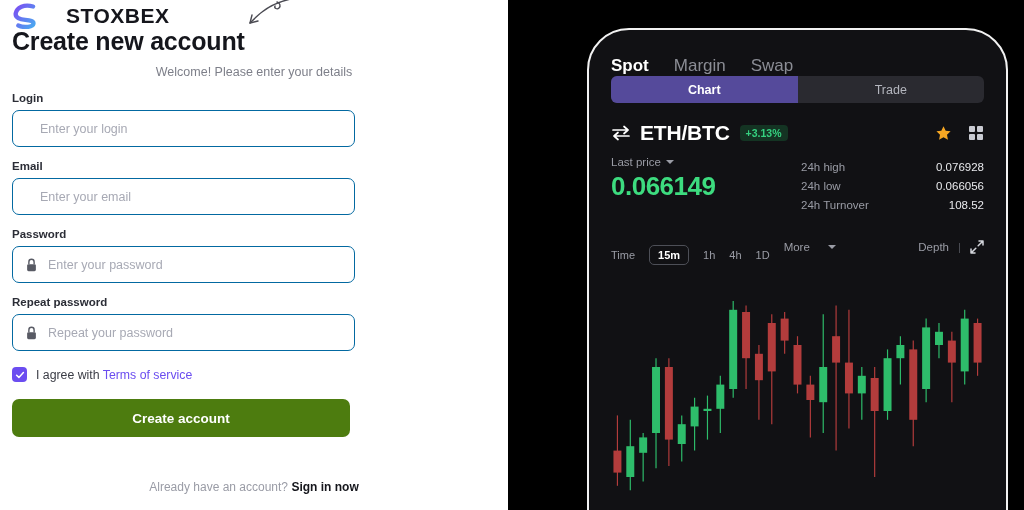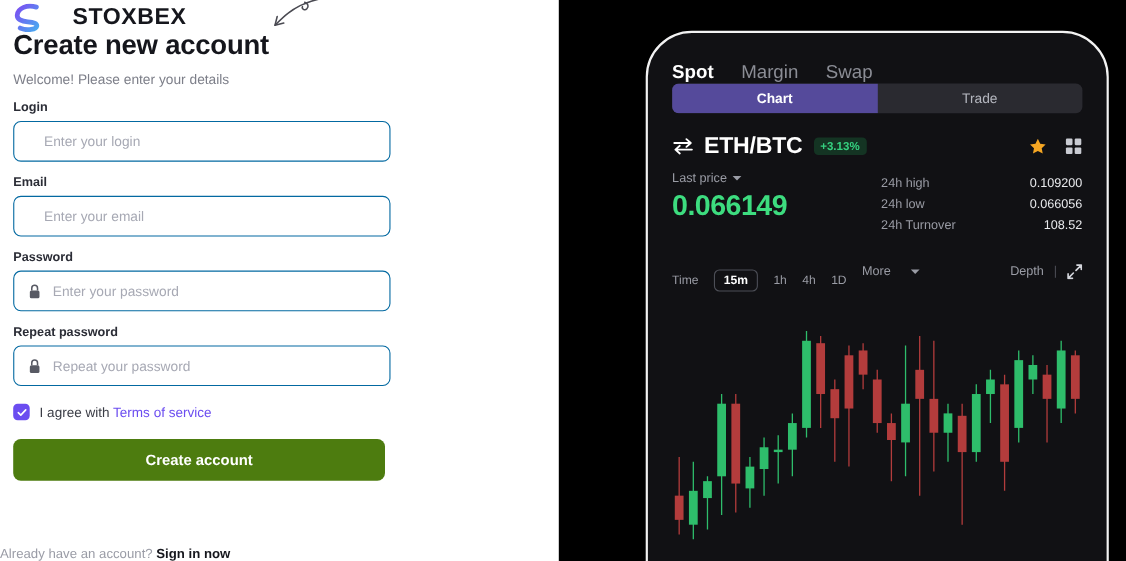--- a/index.html
+++ b/index.html
@@ -21,21 +21,21 @@
   .brand-row { display: flex; align-items: center; gap: 24px; padding-top: 3px; }
   .brand-logo { width: 30px; height: 26px; flex: 0 0 auto; }
   .brand-name {
     font-size: 21px; font-weight: bold; letter-spacing: .5px;
     color: #15161c;
   }
   .page-title {
     font-size: 25px; font-weight: bold; color: #15161c;
     margin-top: -2px; letter-spacing: -0.2px;
   }
-  .page-sub { font-size: 12.5px; color: #7d7f89; margin-top: 9px; }
+  .page-sub { font-size: 12.5px; color: #7d7f89; margin-top: 9px; text-align: center; }
 
   .field-block { margin-top: 13px; }
   .field-label { font-size: 11.5px; font-weight: bold; color: #2b2d36; margin-bottom: 6px; }
   .input-shell {
     width: 343px; height: 37px;
     border: 1px solid #0369a1; border-radius: 7px;
     background: #fff; display: flex; align-items: center;
     padding: 0 12px; gap: 10px;
   }
   .lock-icon { width: 13px; height: 14px; flex: 0 0 auto; }
@@ -56,22 +56,22 @@
   .agree-text { font-size: 12.3px; color: #3a3c45; }
   .terms-link { color: #6b4df0; }
 
   .cta-button {
     width: 338px; height: 38px; margin-top: 17px;
     background: #4d7c0f; border: none; border-radius: 7px;
     color: #fff; font-size: 13.5px; font-weight: bold; cursor: pointer;
     font-family: "Liberation Sans", sans-serif;
   }
   .signin-row {
-    position: absolute; left: 0; right: 0; bottom: 0;
-    text-align: left; font-size: 12px; color: #9a9ca6;
+    position: absolute; left: 0; right: 0; bottom: 16px;
+    text-align: center; font-size: 12px; color: #9a9ca6;
   }
   .signin-strong { color: #15161c; font-weight: bold; }
 
   .doodle-arrow { position: absolute; left: 236px; top: -2px; width: 62px; height: 38px; }
 
   
   .right-pane {
     width: 516px; height: 510px; background: #000000;
     position: relative; overflow: hidden;
   }
@@ -264,21 +264,21 @@
           <div class="last-col">
             <div class="last-label">
               <span>Last price</span>
               <span class="caret"></span>
             </div>
             <div class="last-price">0.066149</div>
           </div>
           <div class="kv-col">
             <div class="kv-line">
               <span class="kv-key">24h high</span>
-              <span class="kv-val">0.109200</span>
+              <span class="kv-val">0.076928</span>
             </div>
             <div class="kv-line">
               <span class="kv-key">24h low</span>
               <span class="kv-val">0.066056</span>
             </div>
             <div class="kv-line">
               <span class="kv-key">24h Turnover</span>
               <span class="kv-val">108.52</span>
             </div>
           </div>

